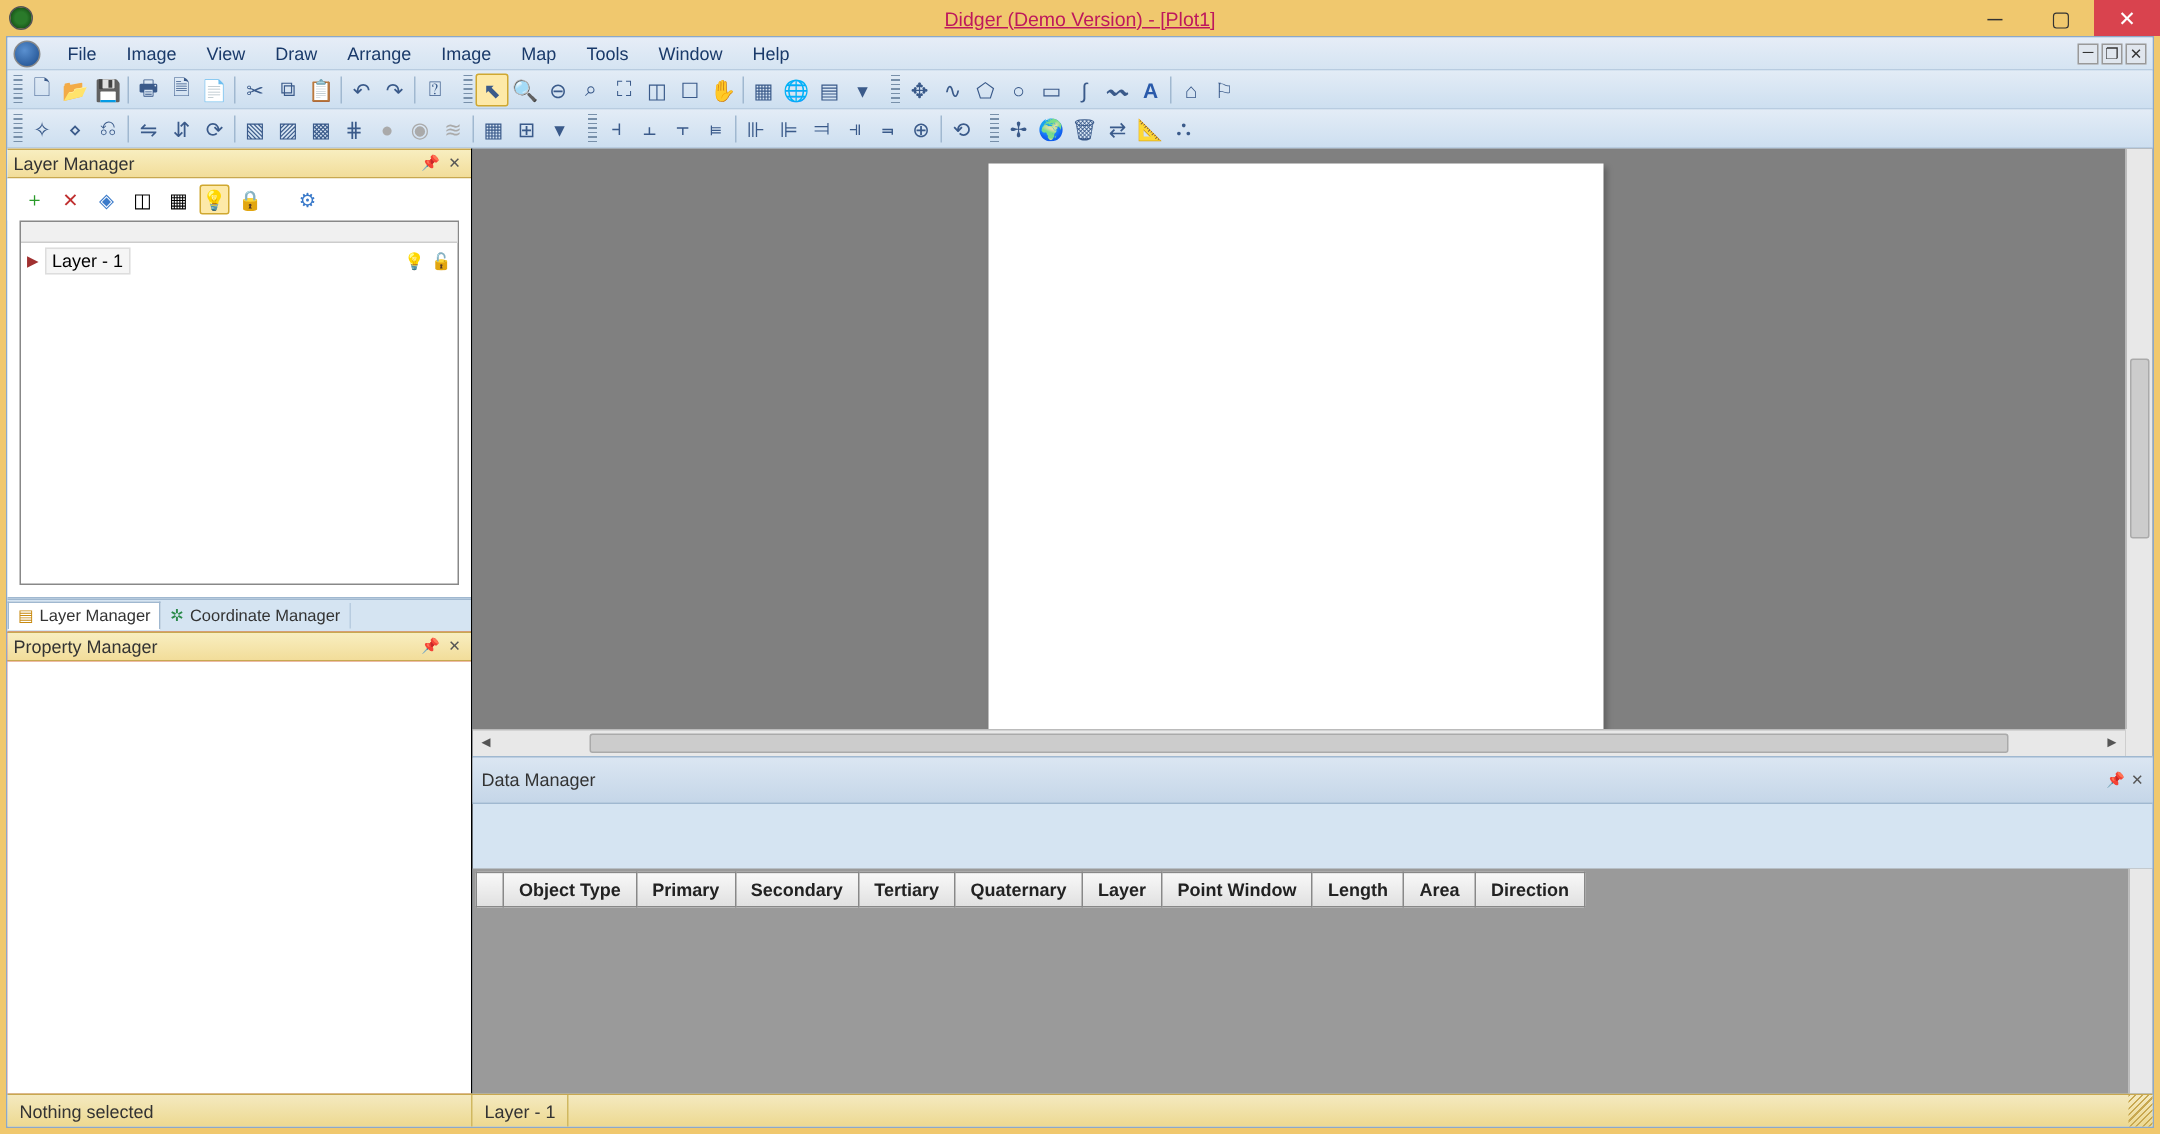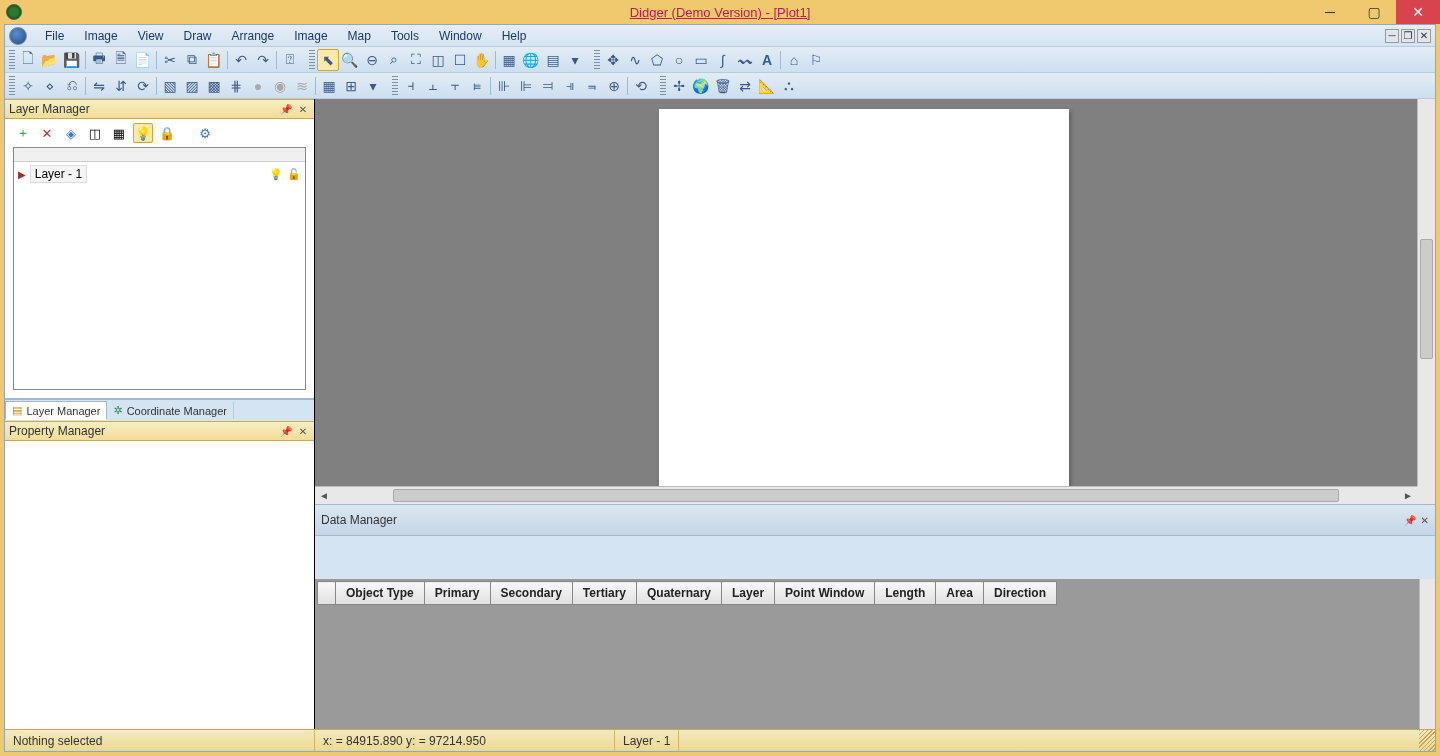--- a/index.html
+++ b/index.html
@@ -609,19 +609,18 @@
           </tr>
         </tbody>
           </table>
         <div class="dm-vscroll"></div>
       </div>
     </div>
   </div>
 
   <div class="statusbar">
     <div class="cell c1">Nothing selected</div>
-    <div class="cell c2">x: = 84915.890 y: = 97214.950</div>
     <div class="cell c3">Layer - 1</div>
     <div class="stretch"></div>
     <div class="grip"></div>
   </div>
 
 </div>
 
 </body></html>

